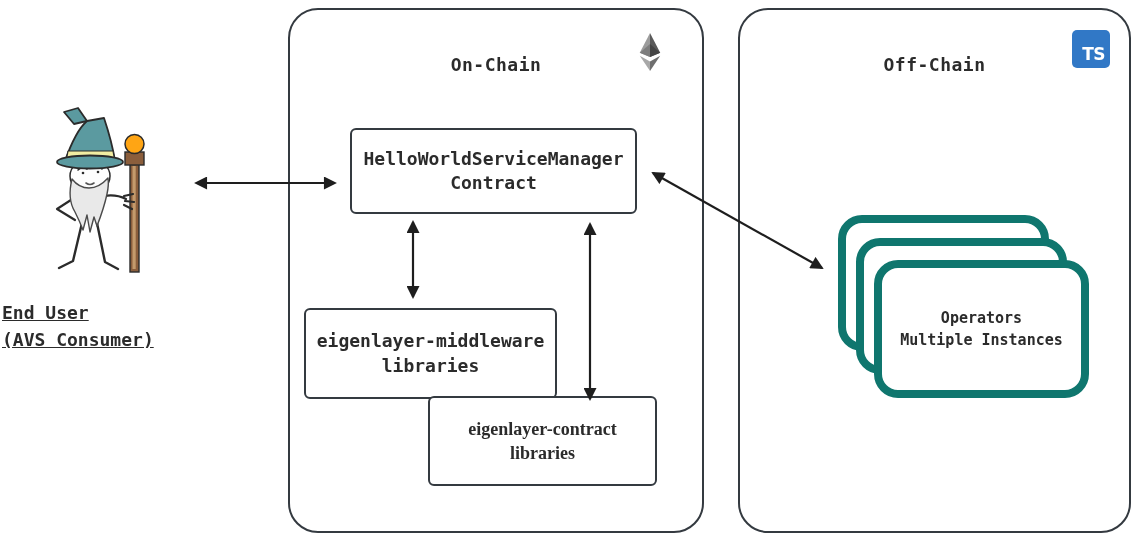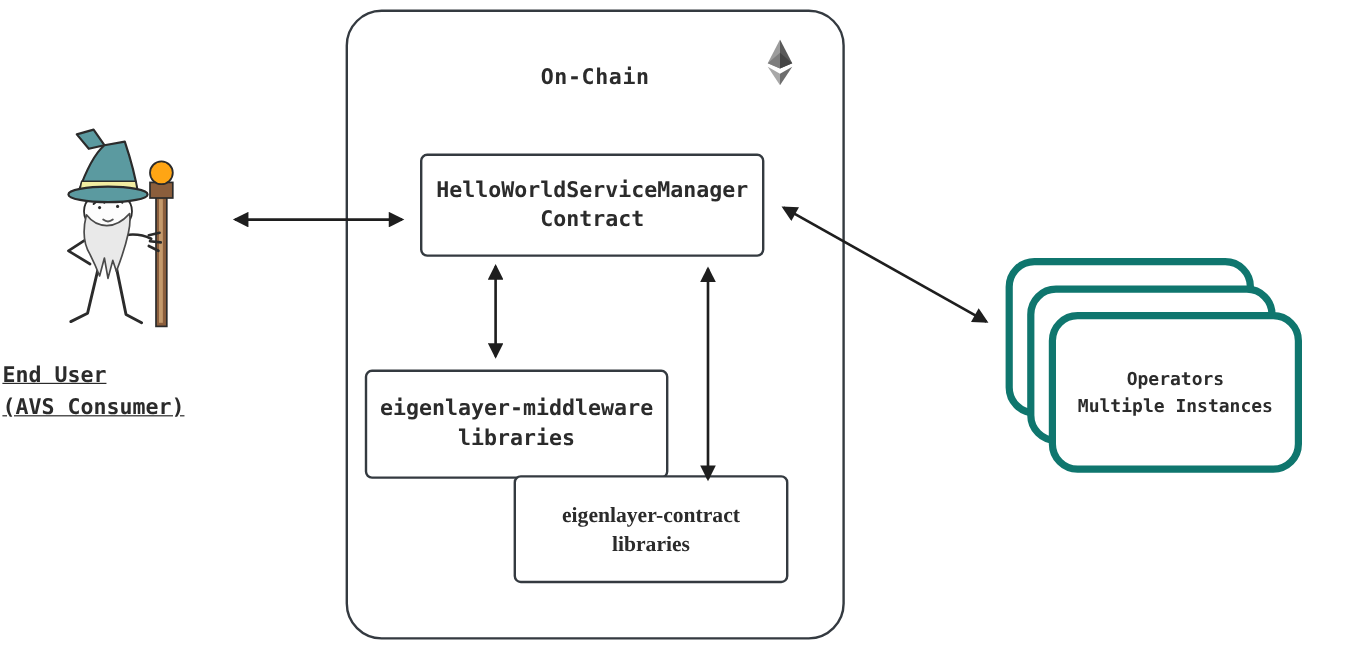--- a/index.html
+++ b/index.html
@@ -14,21 +14,21 @@
     position:absolute;top:12px;left:0;right:0;text-align:center;
     font-size:18px;font-weight:600;letter-spacing:.5px;margin-top:32px;
   }
   .node{
     position:absolute;background:#ffffff;border:2px solid #343a40;border-radius:6px;
     display:flex;align-items:center;justify-content:center;text-align:center;
     font-size:18px;font-weight:600;line-height:1.35;z-index:3;
   }
   .node .lbl{white-space:pre-line;}
   .stack-box{
-    position:absolute;background:#ffffff;border:6px solid #0f766e;border-radius:24px;
+    position:absolute;background:#ffffff;border:8px solid #0f766e;border-radius:24px;
     display:flex;align-items:center;justify-content:center;text-align:center;
   }
   .stack-box .lbl{white-space:pre-line;font-size:15px;font-weight:600;line-height:1.5;}
   .end-user-label{
     position:absolute;left:2px;top:299px;width:232px;text-align:left;
     font-size:18px;font-weight:600;line-height:1.5;white-space:pre-line;text-decoration:underline;
   }
   .ts-icon{
     position:absolute;top:20px;right:19px;width:38px;height:38px;border-radius:5px;
     background:#3178c6;display:flex;align-items:flex-end;justify-content:flex-end;
@@ -97,20 +97,26 @@
     <svg class="eth-icon" viewBox="0 0 32 52">
       <polygon points="16,0 2,27 16,33" fill="#9c9c9c"></polygon>
       <polygon points="16,0 30,27 16,33" fill="#5a5a5a"></polygon>
       <polygon points="16,15 2,27 16,33" fill="#7d7d7d"></polygon>
       <polygon points="16,15 30,27 16,33" fill="#454545"></polygon>
       <polygon points="2,31 16,39 16,52" fill="#a8a8a8"></polygon>
       <polygon points="30,31 16,39 16,52" fill="#6e6e6e"></polygon>
     </svg>
   </div>
 
+  <div class="container" style="left:738px;top:8px;width:389px;height:521px;">
+    <div class="container-title">Off-Chain</div>
+    <div class="ts-icon">
+      <span>TS</span>
+    </div>
+  </div>
 
   <div class="node" style="left:350px;top:128px;width:283px;height:82px;">
     <span class="lbl">HelloWorldServiceManager
 Contract</span>
   </div>
   <div class="node" style="left:304px;top:308px;width:249px;height:87px;">
     <span class="lbl">eigenlayer-middleware
 libraries</span>
   </div>
   <div class="node" style="left:428px;top:396px;width:225px;height:86px;font-family:Liberation Serif, serif;">

